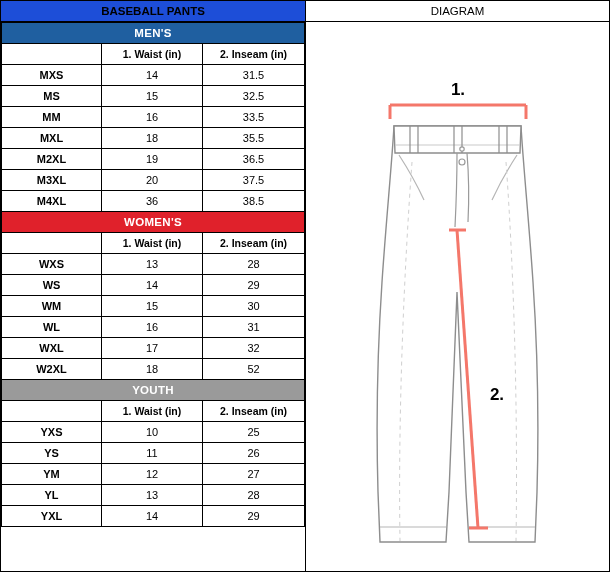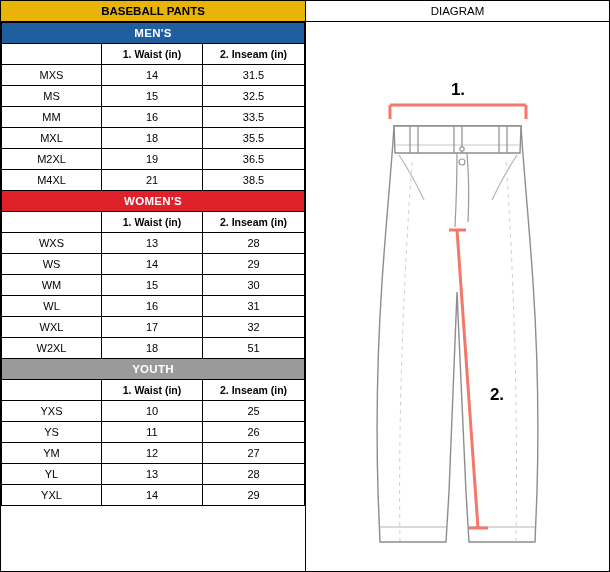--- a/index.html
+++ b/index.html
@@ -30,21 +30,21 @@
     display: flex;
     flex-direction: column;
   }
   .chart-title {
     height: 20px;
     line-height: 20px;
     text-align: center;
     font-size: 11.5px;
     font-weight: bold;
     border-bottom: 1px solid #000000;
-    background: #eab308;
+    background: #1d4ed8;
   }
   table.size-table {
     width: 100%;
     border-collapse: collapse;
     table-layout: fixed;
     font-size: 11px;
   }
   table.size-table td {
     border: 1px solid #000000;
     height: 20px;
@@ -64,21 +64,21 @@
   td.col-head {
     font-weight: bold;
     font-size: 10.5px;
   }
   td.blank-head {
     background: #ffffff;
     border-left: 1px solid #000000;
     border-right: 1px solid #000000;
   }
   td.size-label {
-    font-weight: normal;
+    font-weight: bold;
     font-size: 11px;
   }
   td.value {
     font-size: 11px;
   }
   .col-a { width: 100px; }
   .col-b { width: 101px; }
   .col-c { width: 102px; }
 
   
@@ -156,22 +156,27 @@
           <td class="size-label">MXL</td>
           <td class="value">18</td>
           <td class="value">35.5</td>
         </tr>
         <tr>
           <td class="size-label">M2XL</td>
           <td class="value">19</td>
           <td class="value">36.5</td>
         </tr>
         <tr>
+          <td class="size-label">M3XL</td>
+          <td class="value">20</td>
+          <td class="value">37.5</td>
+        </tr>
+        <tr>
           <td class="size-label">M4XL</td>
-          <td class="value">21</td>
+          <td class="value">36</td>
           <td class="value">38.5</td>
         </tr>
 
         <tr>
           <td class="section-head section-women" colspan="3">WOMEN'S</td>
         </tr>
         <tr>
           <td class="blank-head"></td>
           <td class="col-head">1. Waist (in)</td>
           <td class="col-head">2. Inseam (in)</td>
@@ -197,21 +202,21 @@
           <td class="value">31</td>
         </tr>
         <tr>
           <td class="size-label">WXL</td>
           <td class="value">17</td>
           <td class="value">32</td>
         </tr>
         <tr>
           <td class="size-label">W2XL</td>
           <td class="value">18</td>
-          <td class="value">51</td>
+          <td class="value">52</td>
         </tr>
 
         <tr>
           <td class="section-head section-youth" colspan="3">YOUTH</td>
         </tr>
         <tr>
           <td class="blank-head"></td>
           <td class="col-head">1. Waist (in)</td>
           <td class="col-head">2. Inseam (in)</td>
         </tr>

